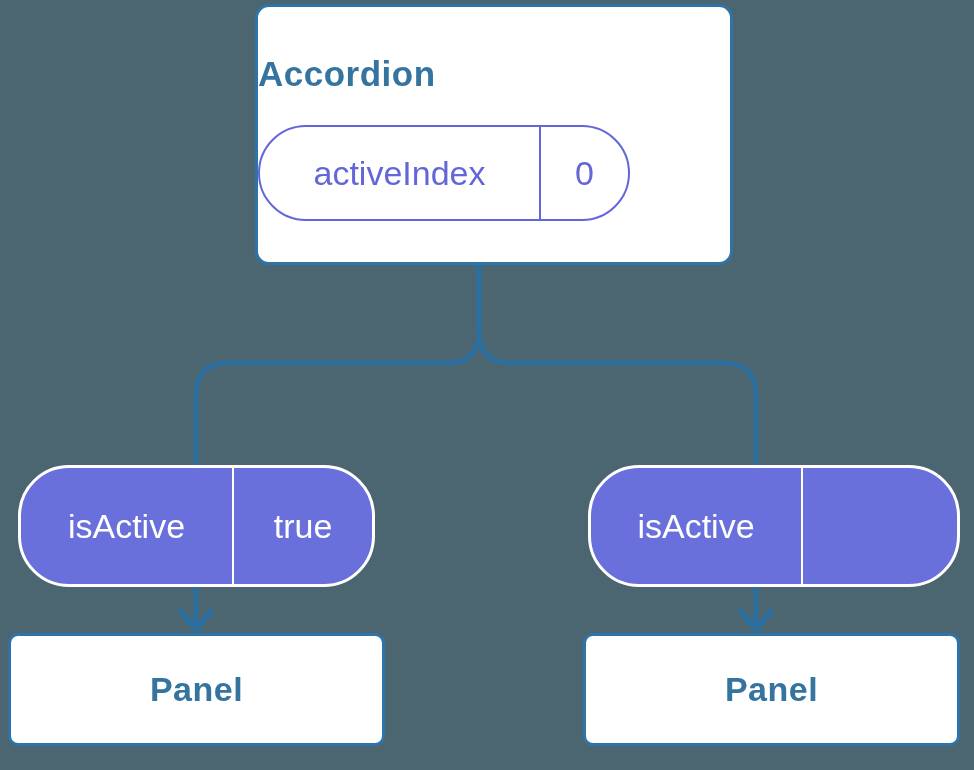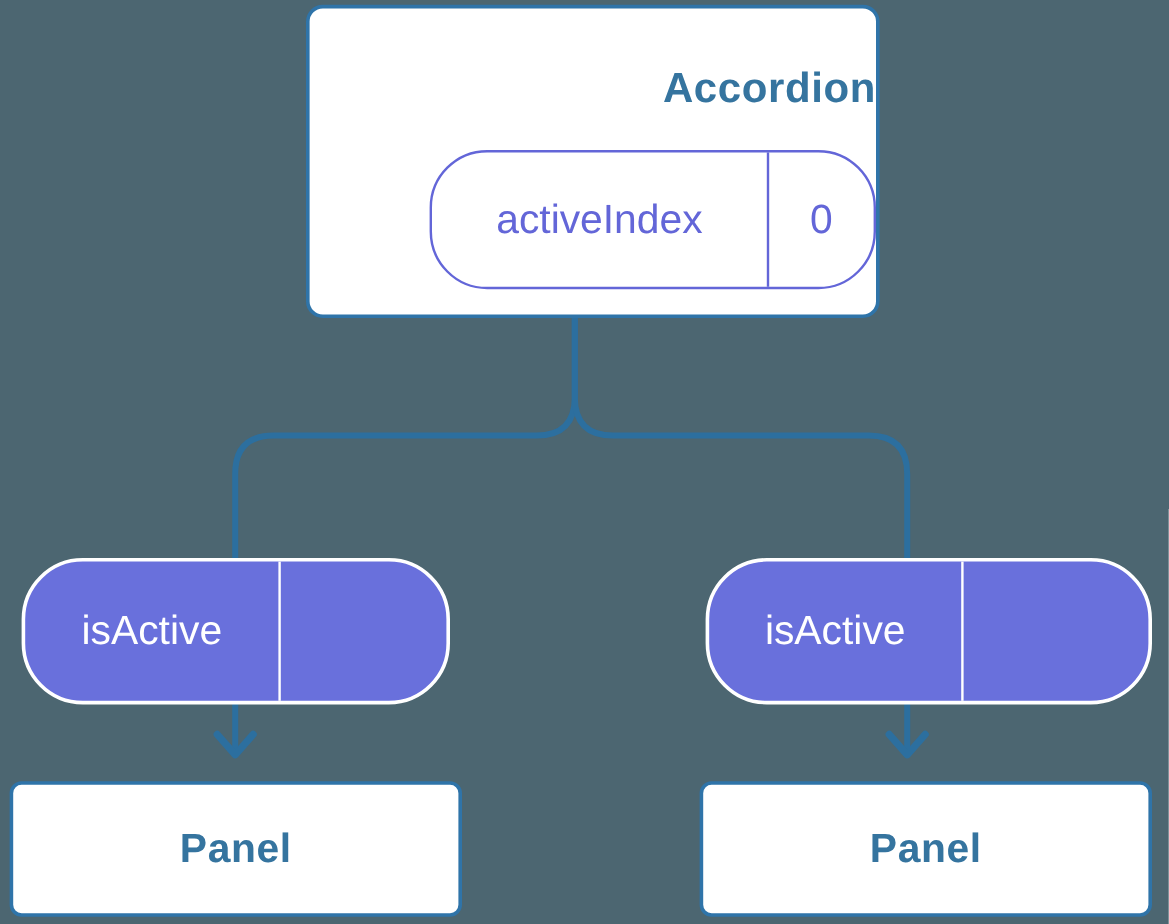--- a/index.html
+++ b/index.html
@@ -28,39 +28,39 @@
     border: 3px solid var(--card-border-blue, #2F74A9);
     box-sizing: border-box;
     z-index: 2;
   }
   .root-card {
     left: 255px; top: 4px;
     width: 478px; height: 261px;
     border-radius: 14px;
     display: flex;
     flex-direction: column;
-    align-items: flex-end;
+    align-items: flex-start;
     padding-top: 46px;
   }
   .card-title {
     color: var(--heading-blue, #35749F);
     font-size: 35px;
     font-weight: 600;
     line-height: 42px;
     letter-spacing: 0.5px;
   }
   .pill {
     box-sizing: border-box;
     display: flex;
     align-items: stretch;
     font-size: 34px;
   }
   .pill-outline {
     margin-top: 30px;
-    width: 372px; height: 116px;
+    width: 372px; height: 96px;
     border: 2.5px solid var(--purple-stroke, #6366D8);
     border-radius: 48px;
     background: var(--card-bg, #FFFFFF);
     color: var(--purple-stroke, #6366D8);
   }
   .pill-outline .pill-key {
     width: 279px;
     border-right: 2.5px solid var(--purple-stroke, #6366D8);
   }
   .pill-outline .pill-val { flex: 1; }
@@ -78,21 +78,21 @@
   .pill-right { left: 588px; width: 372px; }
   .pill-left  .pill-key { width: 211px; border-right: 2.5px solid var(--pill-text-light, #FFFFFF); }
   .pill-right .pill-key { width: 210px; border-right: 2.5px solid var(--pill-text-light, #FFFFFF); }
   .pill-filled .pill-val { flex: 1; }
   .pill-key, .pill-val {
     display: flex;
     align-items: center;
     justify-content: center;
   }
   .panel-card {
-    top: 651px;
+    top: 633px;
     width: 377px; height: 113px;
     border-radius: 10px;
     display: flex;
     align-items: center;
     justify-content: center;
   }
   .panel-left  { left: 8px; }
   .panel-right { left: 583px; }
   .panel-title {
     color: var(--heading-blue, #35749F);
@@ -116,20 +116,21 @@
   <div class="card root-card">
     <div class="card-title">Accordion</div>
     <div class="pill pill-outline">
       <span class="pill-key">activeIndex</span>
       <span class="pill-val">0</span>
     </div>
   </div>
 
   <div class="pill pill-filled pill-left">
     <span class="pill-key">isActive</span>
+    <span class="pill-val">true</span>
   </div>
 
   <div class="pill pill-filled pill-right">
     <span class="pill-key">isActive</span>
   </div>
 
   <div class="card panel-card panel-left">
     <div class="panel-title">Panel</div>
   </div>
 

